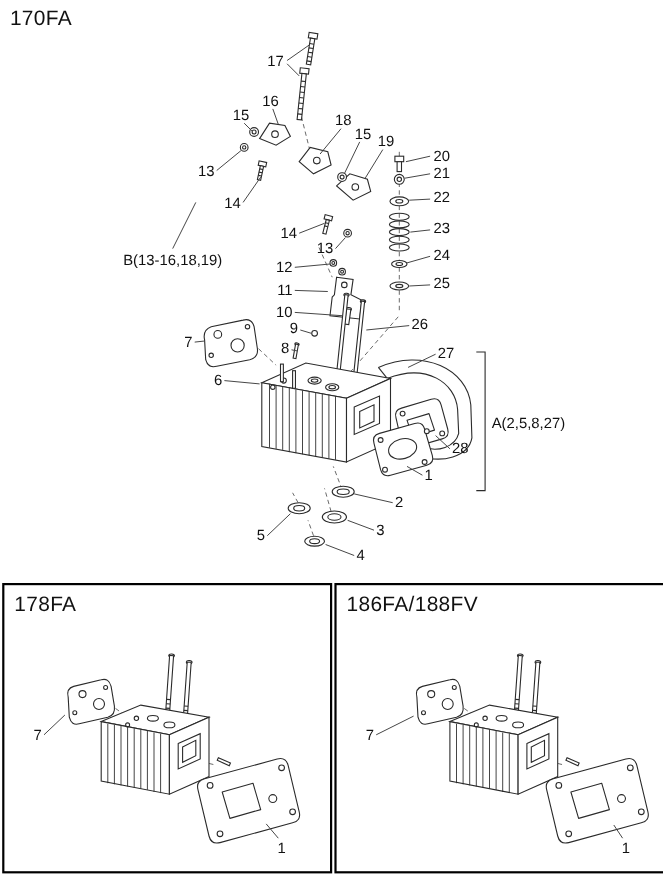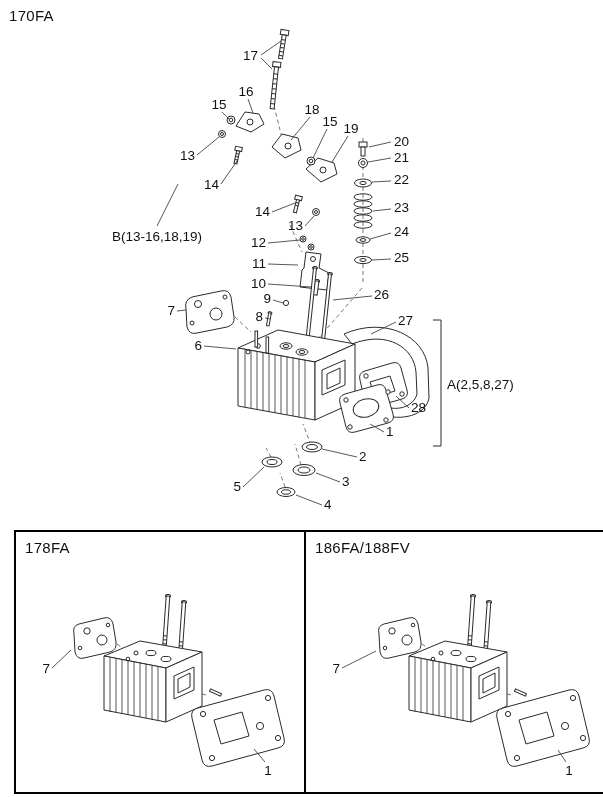--- a/index.html
+++ b/index.html
@@ -4,21 +4,21 @@
 <style>
   * { box-sizing: border-box; }
   html,body { margin:0; padding:0; }
   body {
     width:603px; height:797px; position:relative; background:#ffffff;
     font-family:"Liberation Sans", sans-serif;
   }
   .panel { position:absolute; overflow:hidden; background:#fff; }
   .boxed { border:2px solid #000; }
   .panel-title {
-    position:absolute; top:7px; left:9px; font-size:15px; color:#111;
+    position:absolute; top:7px; left:9px; font-size:19px; color:#111;
     letter-spacing:.3px; z-index:5;
   }
   svg { position:absolute; top:0; left:0; }
   text.co { font-family:"Liberation Sans", sans-serif; font-size:13.5px; fill:#111; }
   .part  { stroke:#2b2b2b; stroke-width:1; fill:#fff; }
   .partn { stroke:#2b2b2b; stroke-width:1; fill:none; }
   .lead  { stroke:#444; stroke-width:.9; }
   .dash  { stroke:#555; stroke-width:.8; stroke-dasharray:4 3; fill:none; }
   .fin   { stroke:#2b2b2b; stroke-width:.8; }
 </style>
@@ -382,21 +382,21 @@
       <text class="co" x="411" y="412">28</text>
       <text class="co" x="386" y="436">1</text>
       <text class="co" x="359" y="461">2</text>
       <text class="co" x="342" y="486">3</text>
       <text class="co" x="241" y="491" text-anchor="end">5</text>
       <text class="co" x="324" y="509">4</text>
     </g>
   </svg>
 </div>
 
-<div class="panel boxed" id="left-panel" style="left:2px;top:530px;width:300px;height:264px;margin-left:12px;">
+<div class="panel boxed" id="left-panel" style="left:2px;top:530px;width:300px;height:264px;">
   <div class="panel-title">178FA</div>
   <svg width="296" height="260" viewBox="0 0 296 260">
     <use href="#g-smallhead"></use>
     <g class="lead">
       <line x1="36" y1="136" x2="55" y2="118"></line>
       <line x1="249" y1="230" x2="238" y2="217"></line>
     </g>
     <text class="co" x="34" y="141" text-anchor="end">7</text>
     <text class="co" x="252" y="243" text-anchor="middle">1</text>
   </svg>

